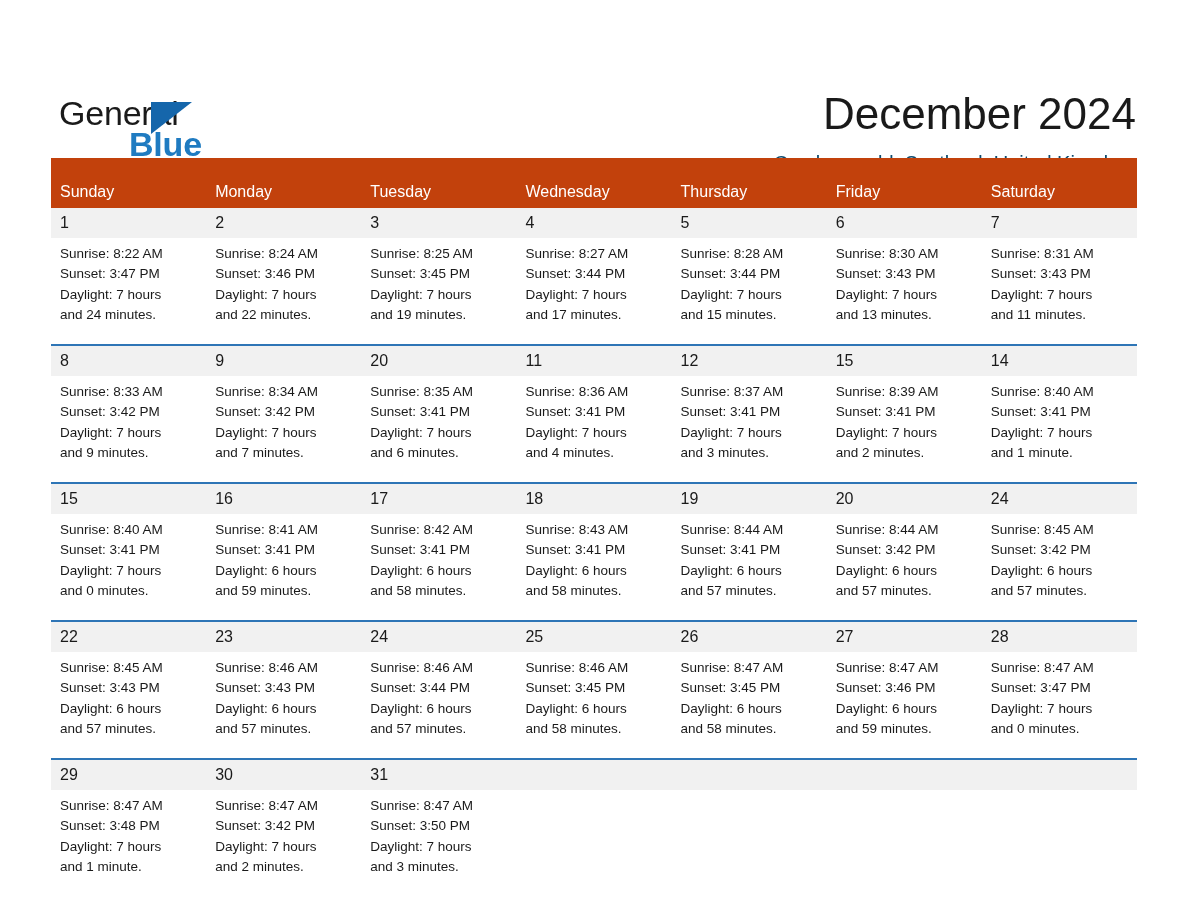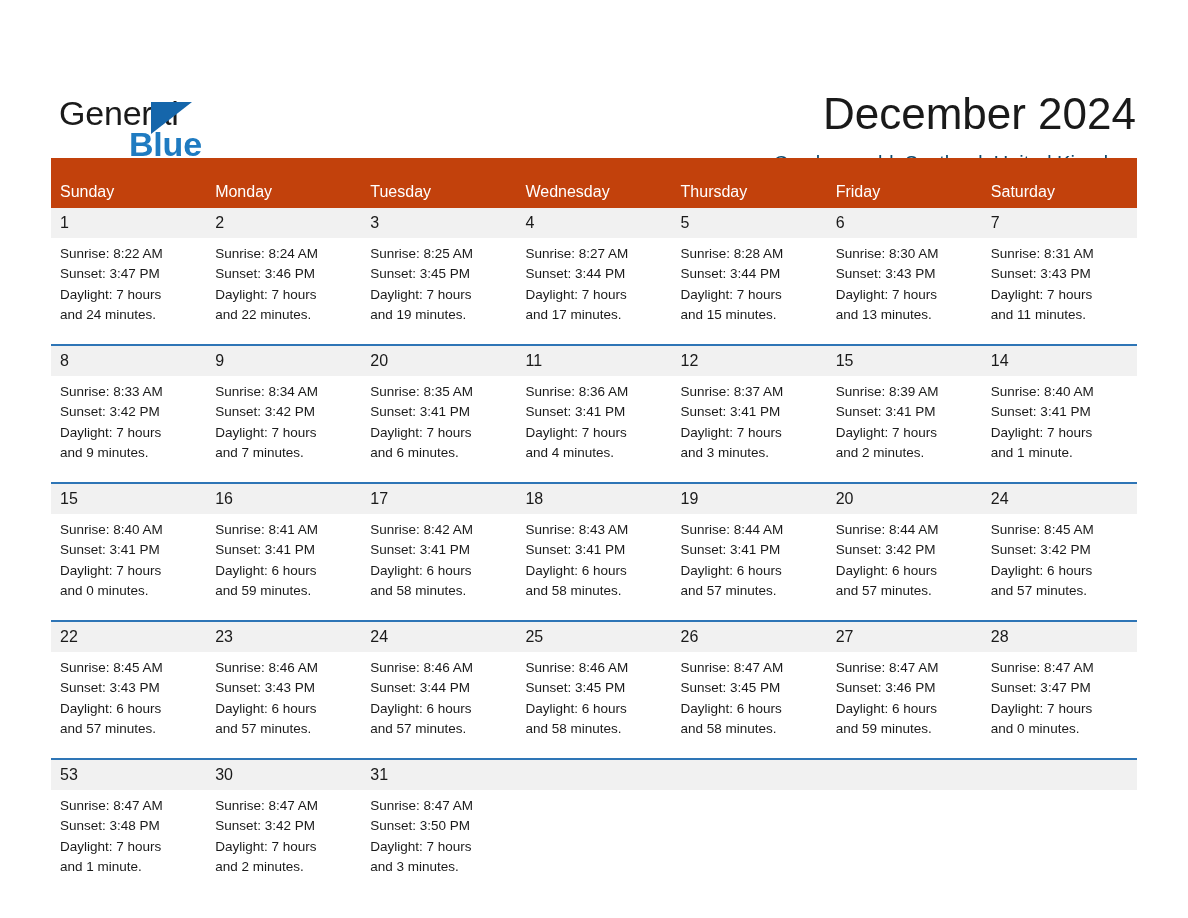--- a/index.html
+++ b/index.html
@@ -523,21 +523,21 @@
           </div>
         </td>
       </tr>
       <tr class="spacer-row">
           <td colspan="7"></td>
         </tr>
 
       <tr class="week-row">
         <td>
           <div class="cell">
-            <div class="daynum">53</div>
+            <div class="daynum">29</div>
             <div class="details">
               <div>Sunrise: 8:47 AM</div>
               <div>Sunset: 3:48 PM</div>
               <div>Daylight: 7 hours</div>
               <div>and 1 minute.</div>
             </div>
           </div>
         </td>
         <td>
           <div class="cell">

